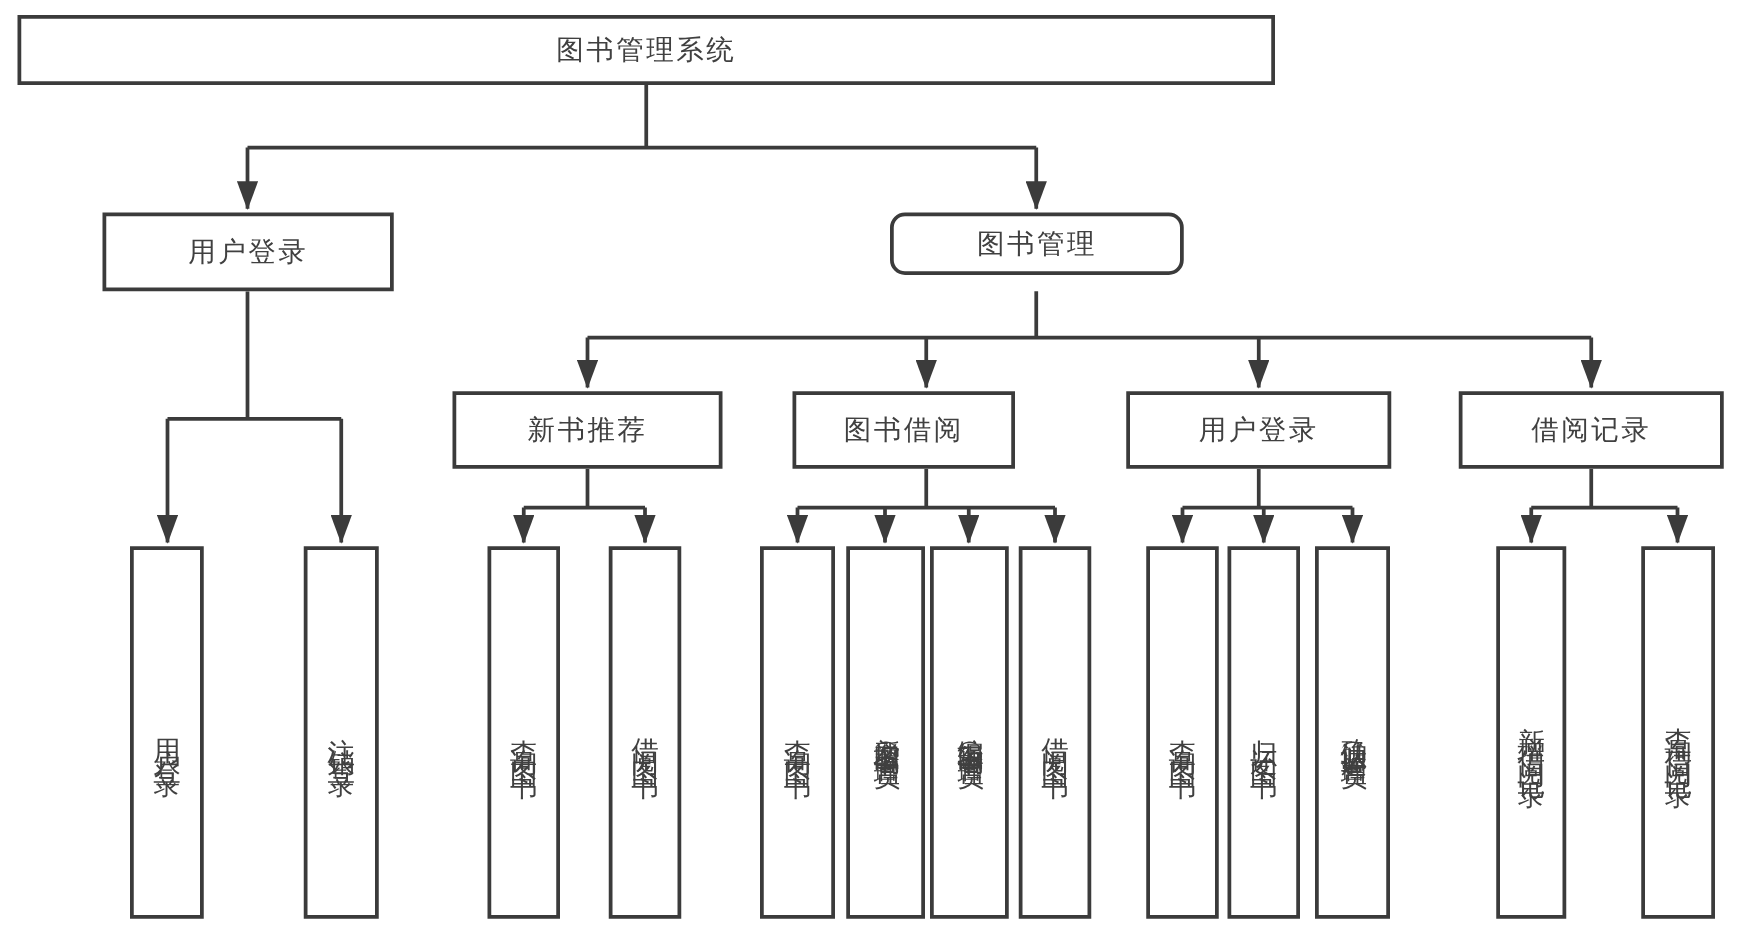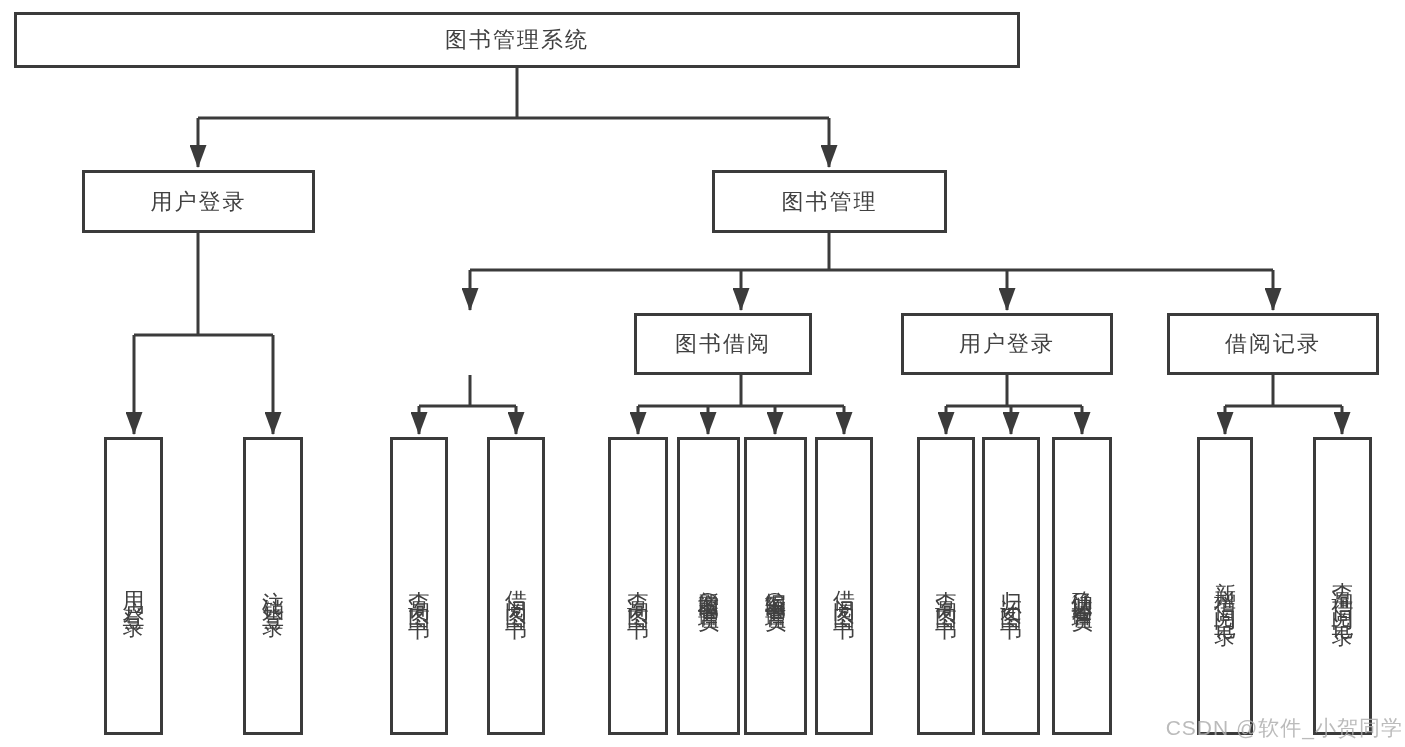--- a/index.html
+++ b/index.html
@@ -77,22 +77,23 @@
       <path d="M1273,375 V406"></path>
       <path d="M1225,406 H1342"></path>
       <path d="M1225,406 V434" marker-end="url(#arrow)"></path>
       <path d="M1342,406 V434" marker-end="url(#arrow)"></path>
     </g>
   </svg>
 
   <div class="box h-box" style="left:14px;top:12px;width:1006px;height:56px;">图书管理系统</div>
 
   <div class="box h-box" style="left:82px;top:170px;width:233px;height:63px;">用户登录</div>
-  <div class="box h-box" style="left:712px;top:170px;width:235px;height:63px;">图书管理</div>
+  <div class="box h-box" style="left:712px;top:170px;width:235px;height:50px;border-radius:12px;">图书管理</div>
 
+  <div class="box h-box" style="left:362px;top:313px;width:216px;height:62px;">新书推荐</div>
   <div class="box h-box" style="left:634px;top:313px;width:178px;height:62px;">图书借阅</div>
   <div class="box h-box" style="left:901px;top:313px;width:212px;height:62px;">用户登录</div>
   <div class="box h-box" style="left:1167px;top:313px;width:212px;height:62px;">借阅记录</div>
 
   <div class="box leaf" style="left:104px;width:59px;">
     <span class="vtext">用户登录</span>
   </div>
   <div class="box leaf" style="left:243px;width:60px;">
     <span class="vtext">注销登录</span>
   </div>
@@ -123,15 +124,14 @@
   <div class="box leaf" style="left:1052px;width:60px;">
     <span class="vtext vtext--tight">确认归还（管理员）</span>
   </div>
   <div class="box leaf" style="left:1197px;width:56px;">
     <span class="vtext">新增借阅记录</span>
   </div>
   <div class="box leaf" style="left:1313px;width:59px;">
     <span class="vtext">查询借阅记录</span>
   </div>
 
-  <div id="watermark">CSDN @软件_小贺同学</div>
 
 </div>
 
 </body></html>

